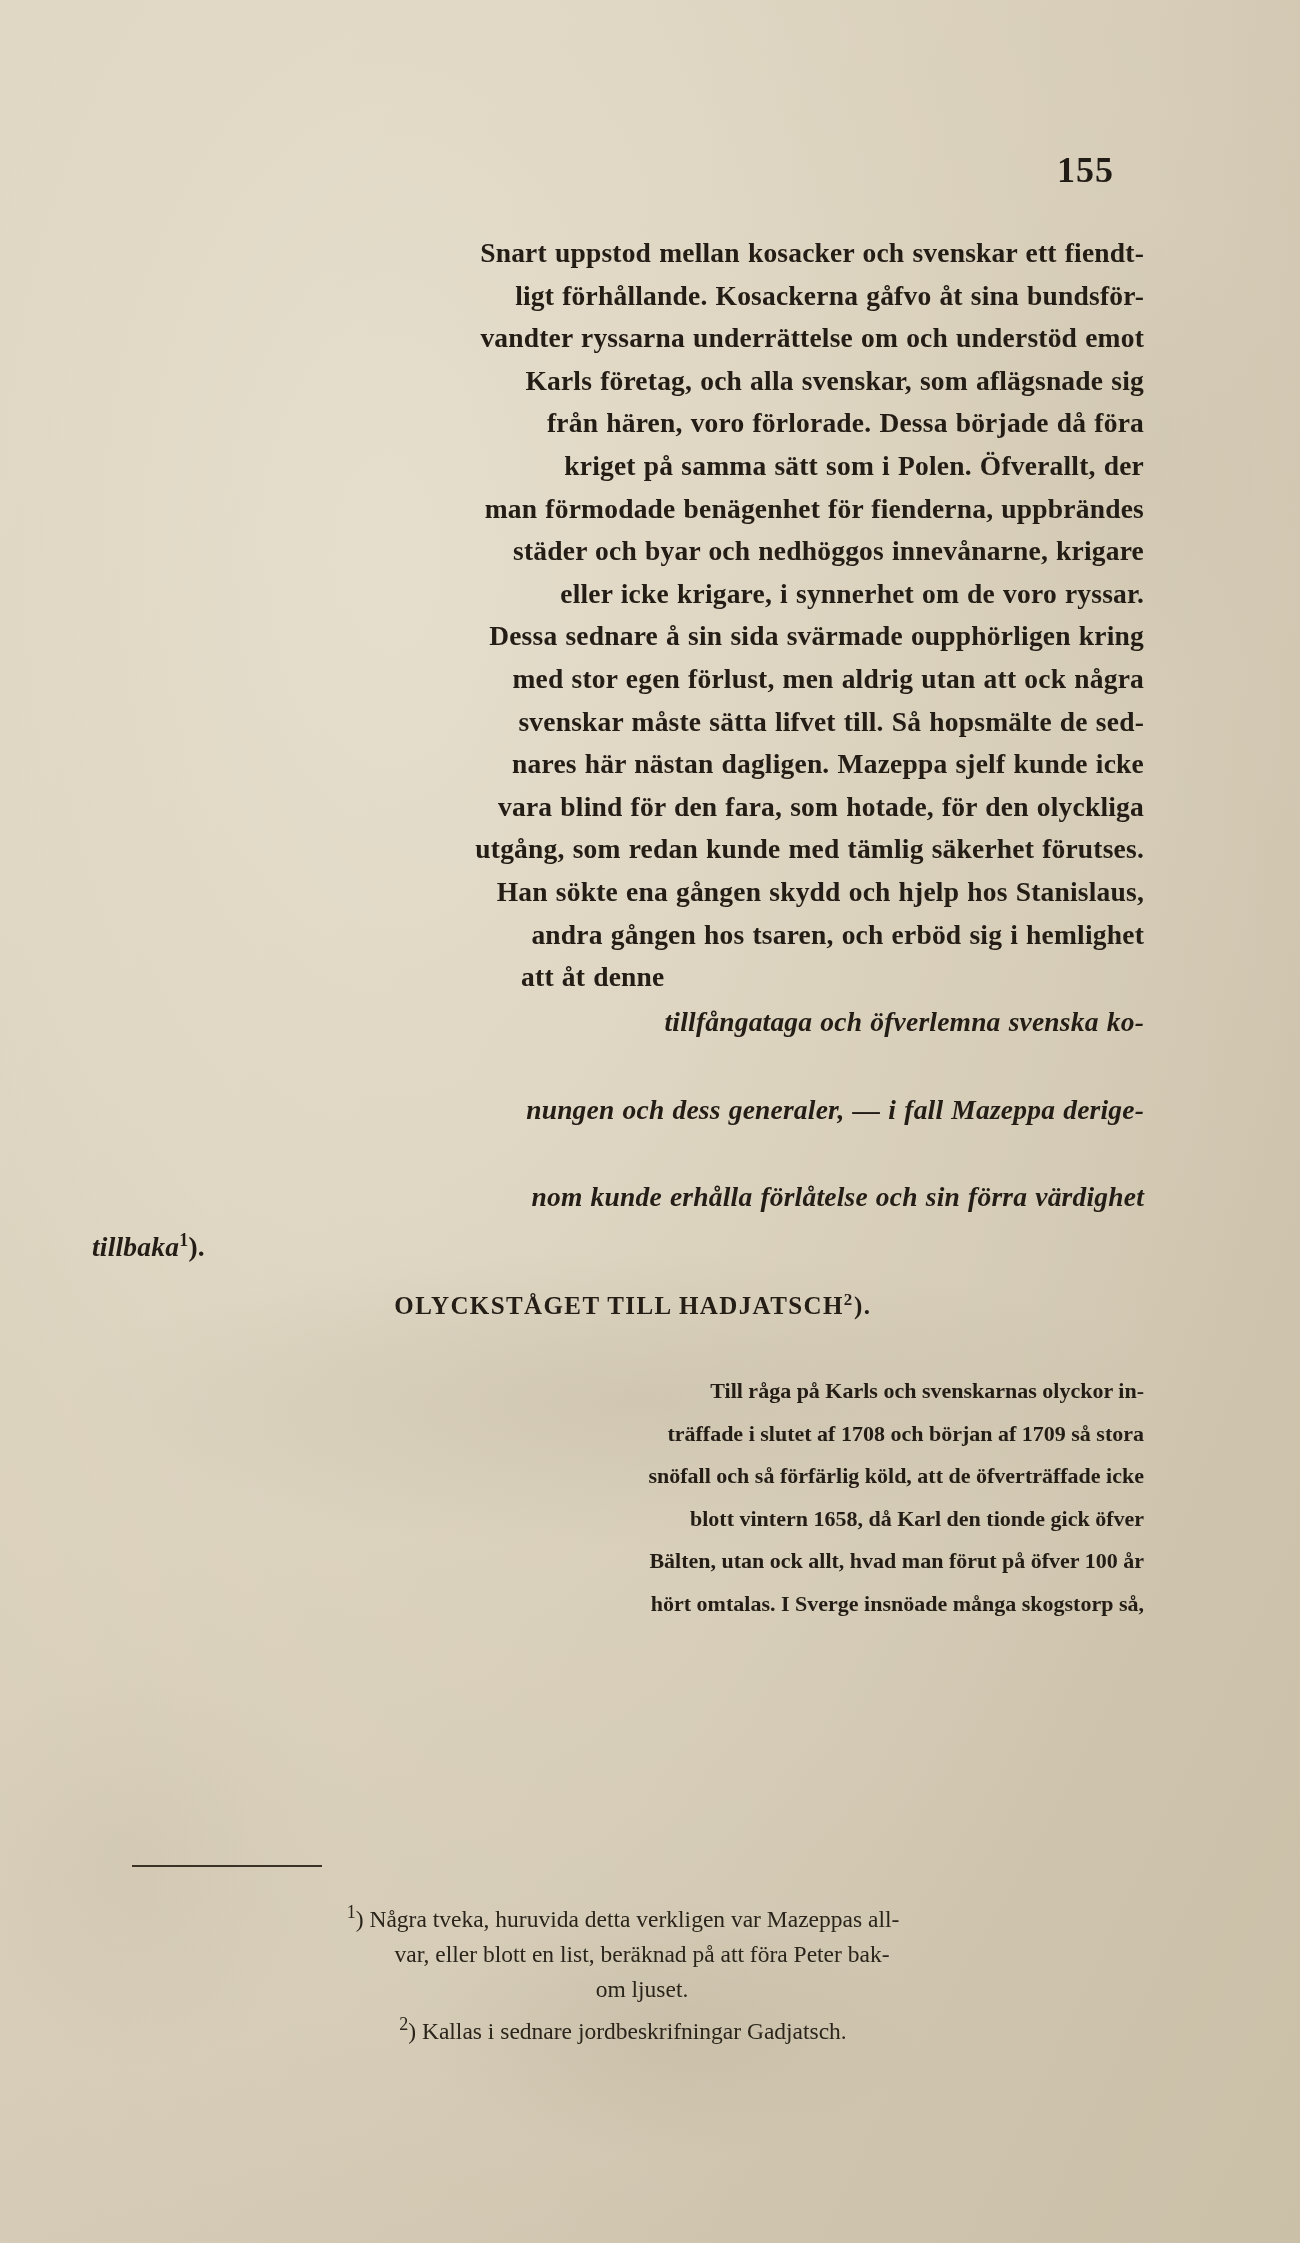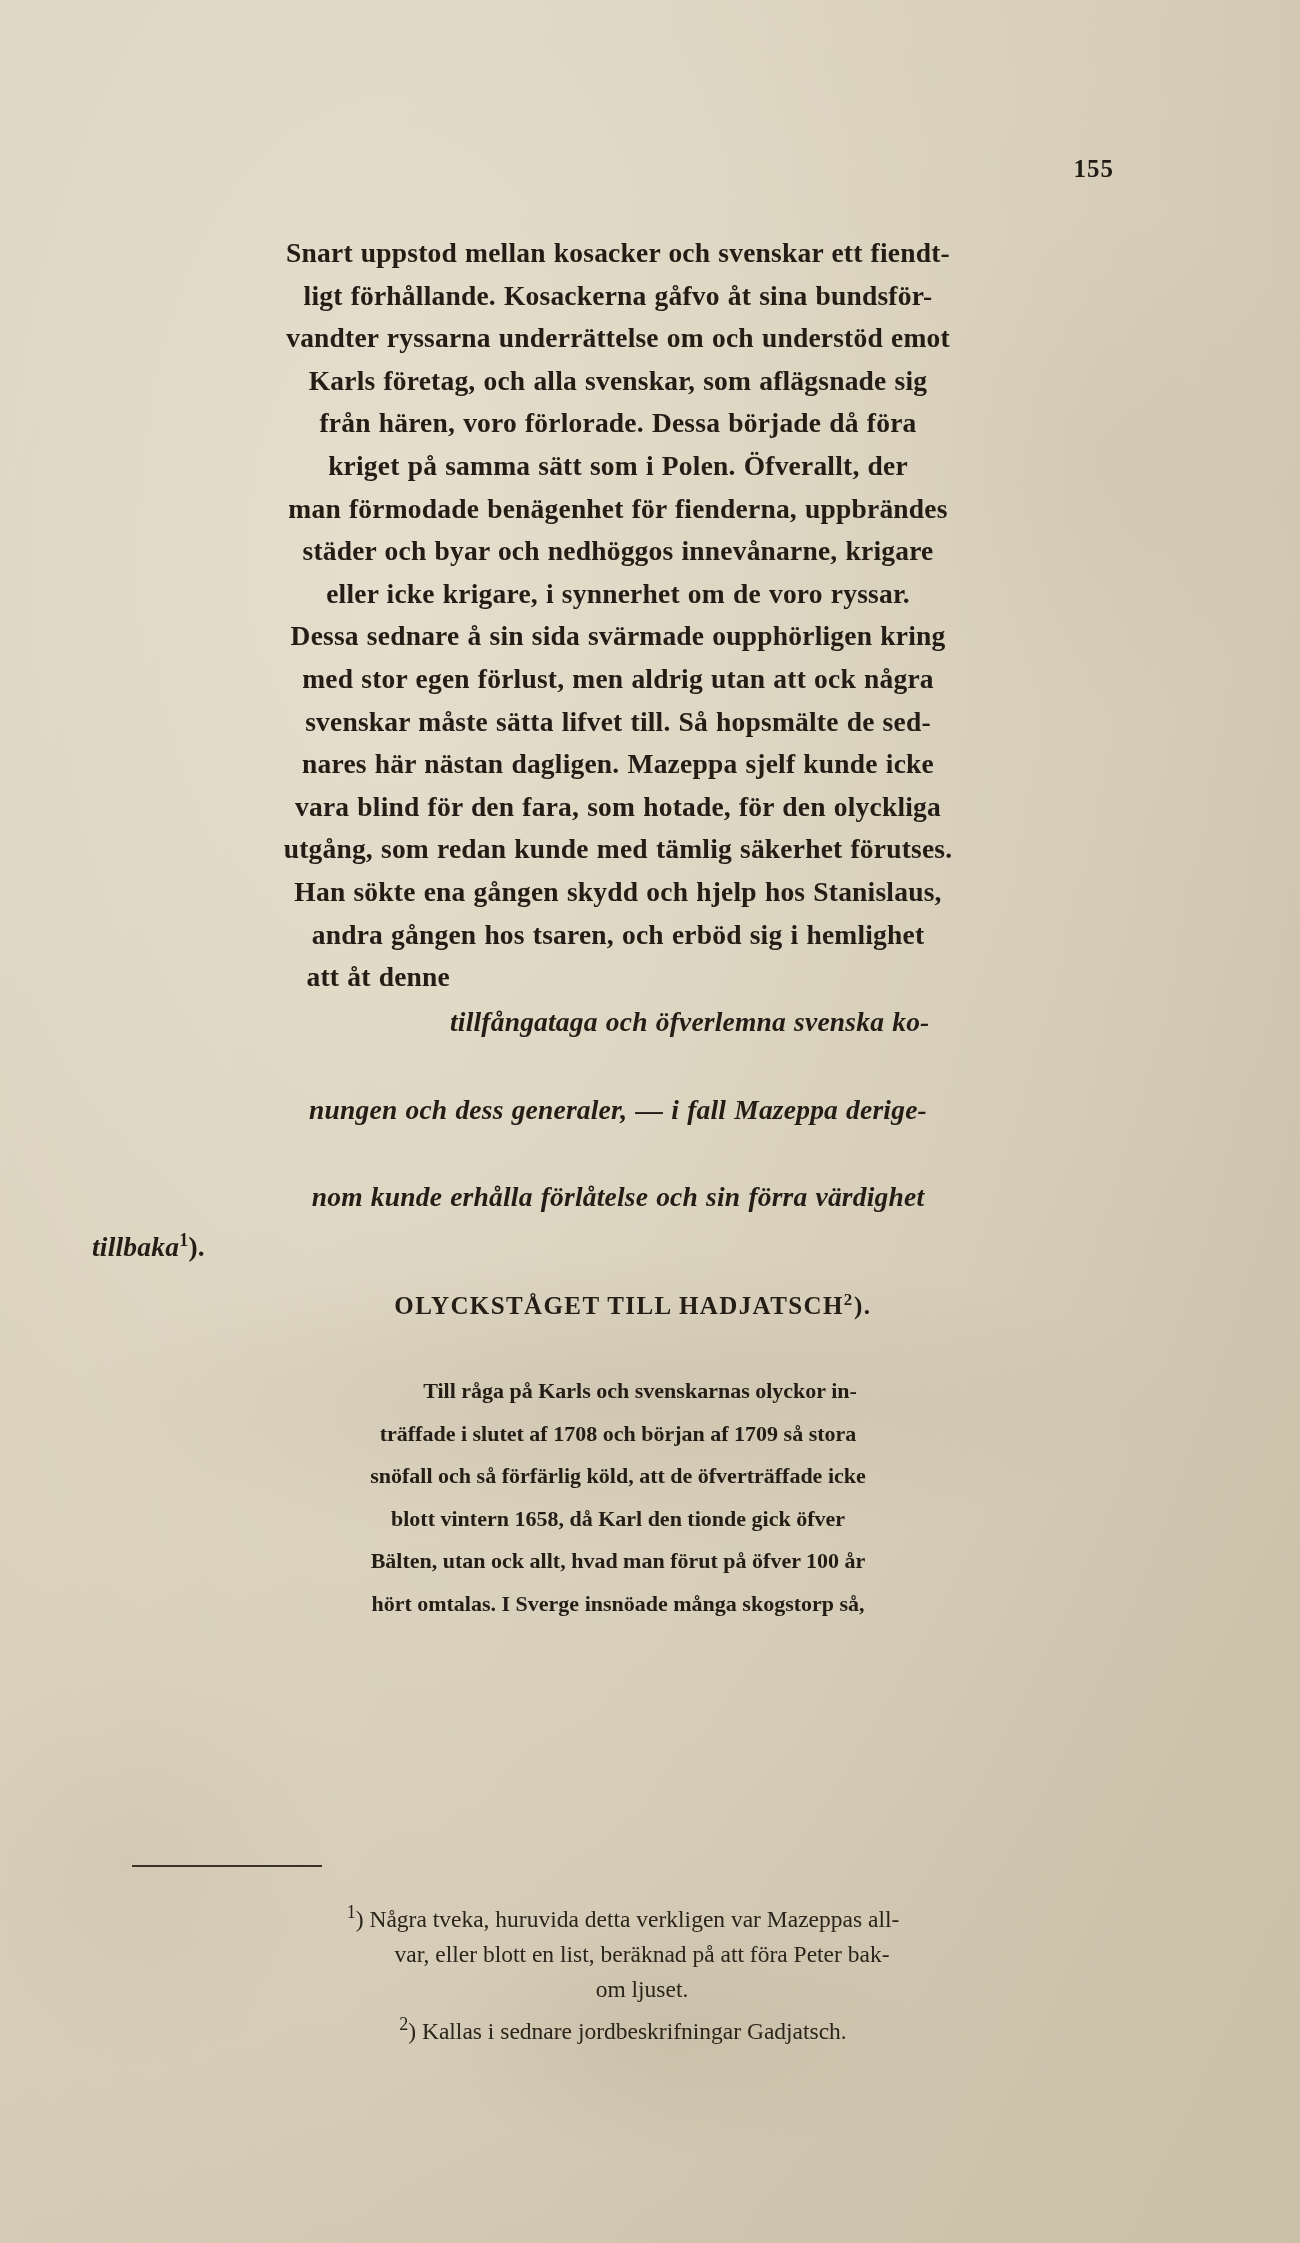--- a/index.html
+++ b/index.html
@@ -40,23 +40,23 @@
     position: absolute;
     left: 92px;
     top: 0;
     width: 1052px;
     height: 2243px;
   }
 
   .folio {
     position: absolute;
     right: 30px;
-    top: 155px;
-    font-family: "Liberation Serif", serif;
-    font-size: 25px;
+    top: 149px;
+    font-family: "Liberation Serif", serif;
+    font-size: 36px;
     font-weight: bold;
     color: #211c15;
     letter-spacing: 1px;
   }
 
   .body-text {
     position: absolute;
     left: 0;
     top: 232px;
     width: 1052px;
@@ -74,21 +74,21 @@
     font-style: italic;
     font-weight: bold;
     margin-top: 45px;
   }
   .line {
     display: block;
     white-space: nowrap;
   }
   .line.just {
     display: flex;
-    justify-content: center;
+    justify-content: flex-end;
   }
   .line.just > span { display: inline-block; }
   .line.last {
     display: block;
   }
 
   .section-title {
     position: absolute;
     left: 0;
     top: 1290px;

